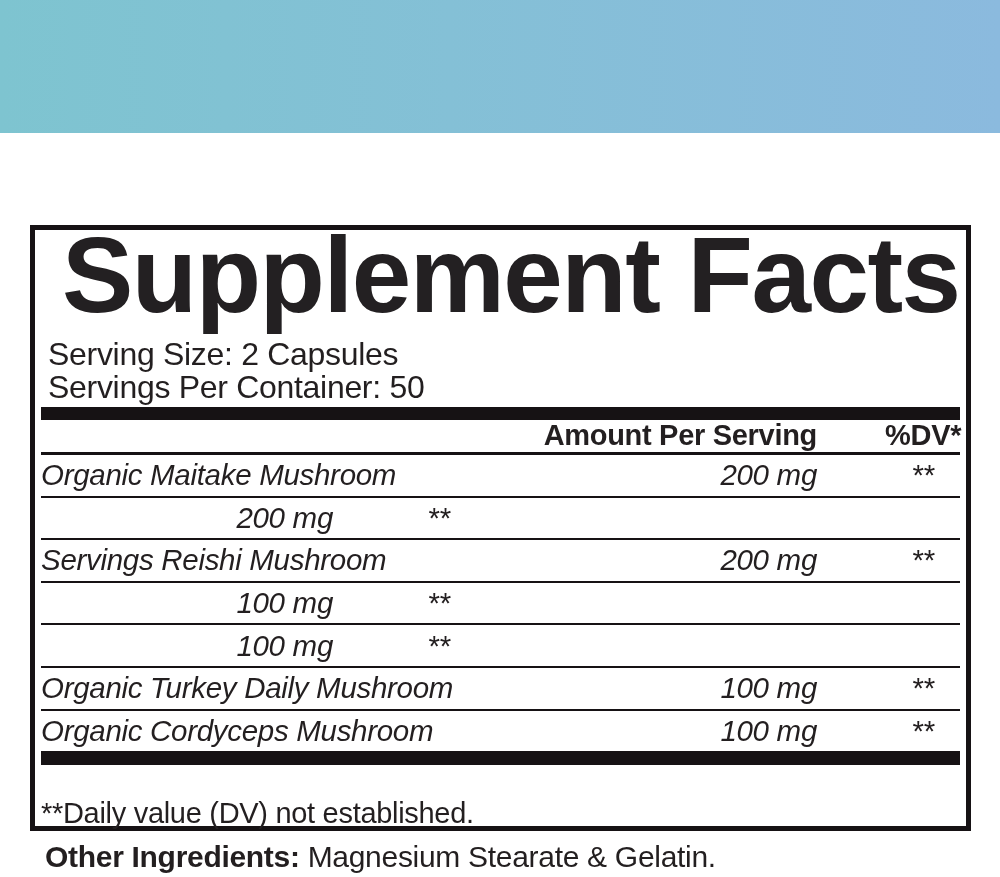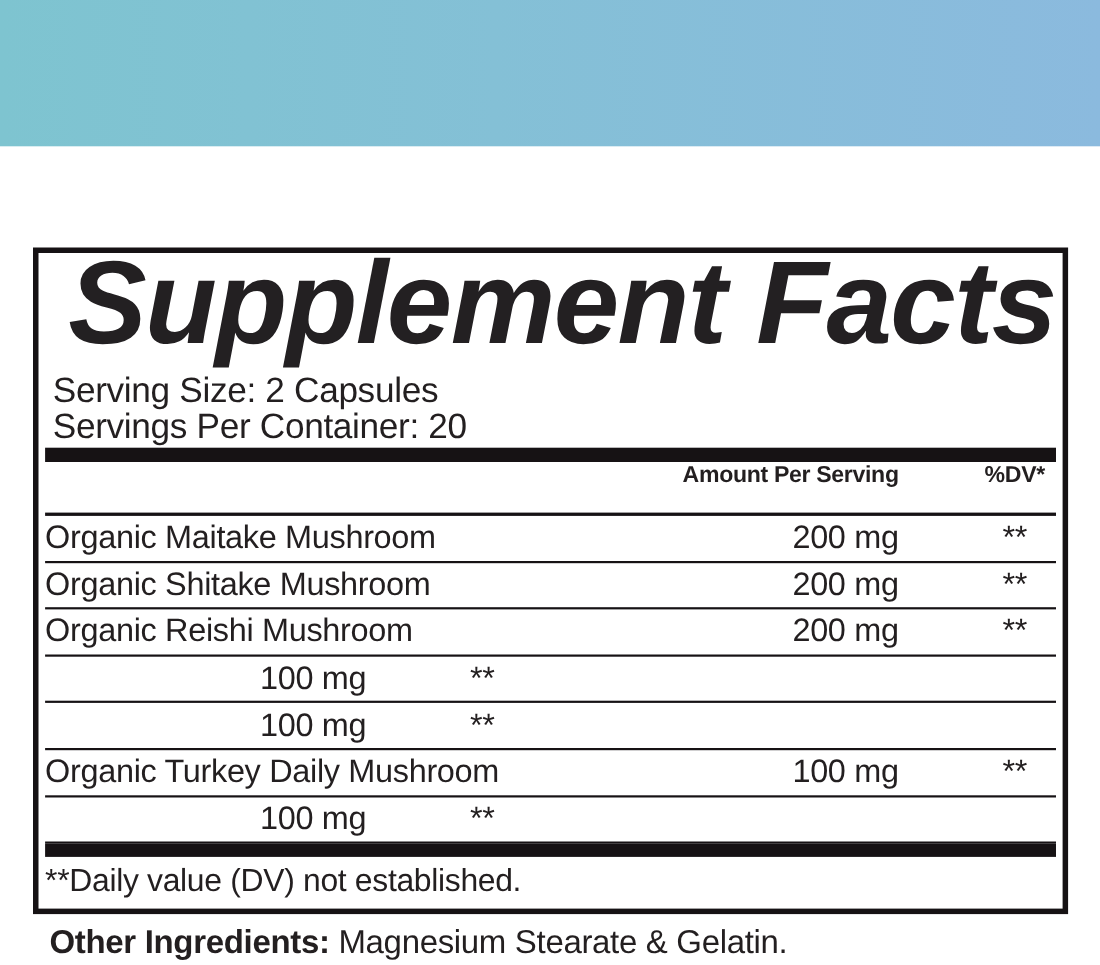--- a/index.html
+++ b/index.html
@@ -31,70 +31,71 @@
   }
 
   .title {
     font-size: 107px;
     font-weight: bold;
     letter-spacing: -1.5px;
     line-height: 1;
     margin: -8px 0 0 21px;
     white-space: nowrap;
     color: #232022;
-    font-style: italic;
   }
 
   .serving-block {
     margin: 9px 0 0 7px;
     font-size: 32px;
     line-height: 33px;
     letter-spacing: -0.3px;
   }
 
   .bar-thick {
     height: 13px;
     background: #161214;
     margin-top: 3px;
   }
 
   .hdr-row {
     display: flex;
-    align-items: flex-start;
-    height: 49px;
+    align-items: flex-end;
+    height: 35px;
     border-bottom: 3px solid #161214;
     font-weight: bold;
-    font-size: 21px;
+    font-size: 29px;
     letter-spacing: -0.3px;
   }
 
   .t-row {
     display: flex;
     align-items: center;
     height: 42.6px;
     border-bottom: 2.6px solid #161214;
     font-size: 29.5px;
     letter-spacing: -0.3px;
+    font-style: italic;
   }
   .t-row:last-child { border-bottom: none; }
 
   .c-name { flex: 1; padding-left: 0px; white-space: nowrap; }
   .c-amt  { width: 292px; text-align: right; white-space: nowrap; }
   .c-dv   { width: 143px; text-align: center; padding-left: 68px; white-space: nowrap; }
 
   .bar-bottom {
     height: 12px;
     background: #161214;
   }
 
   .footnote {
     font-size: 29px;
     letter-spacing: -0.3px;
     padding-top: 5px;
     line-height: 34px;
+    margin-top: 26px;
   }
 
   .other-line {
     position: absolute;
     left: 45px; top: 840px;
     font-size: 30px;
     letter-spacing: -0.3px;
     white-space: nowrap;
   }
   .other-line .lbl { font-weight: bold; }
@@ -105,60 +106,60 @@
 <div id="canvas">
 
   <div class="band"></div>
 
   <div class="panel">
 
     <div class="title">Supplement Facts</div>
 
     <div class="serving-block">
       <div>Serving Size: 2 Capsules</div>
-      <div>Servings Per Container: 20</div>
+      <div>Servings Per Container: 50</div>
     </div>
 
     <div class="bar-thick"></div>
 
     <div class="hdr-row">
       <div class="c-name"></div>
       <div class="c-amt">Amount Per Serving</div>
       <div class="c-dv">%DV*</div>
     </div>
 
     <div class="t-row">
       <div class="c-name">Organic Maitake Mushroom</div>
       <div class="c-amt">200 mg</div>
       <div class="c-dv">**</div>
     </div>
     <div class="t-row">
-      <div class="c-name">Organic Shitake Mushroom</div>
       <div class="c-amt">200 mg</div>
       <div class="c-dv">**</div>
     </div>
     <div class="t-row">
-      <div class="c-name">Organic Reishi Mushroom</div>
+      <div class="c-name">Servings Reishi Mushroom</div>
       <div class="c-amt">200 mg</div>
       <div class="c-dv">**</div>
     </div>
     <div class="t-row">
       <div class="c-amt">100 mg</div>
       <div class="c-dv">**</div>
     </div>
     <div class="t-row">
       <div class="c-amt">100 mg</div>
       <div class="c-dv">**</div>
     </div>
     <div class="t-row">
       <div class="c-name">Organic Turkey Daily Mushroom</div>
       <div class="c-amt">100 mg</div>
       <div class="c-dv">**</div>
     </div>
     <div class="t-row">
+      <div class="c-name">Organic Cordyceps Mushroom</div>
       <div class="c-amt">100 mg</div>
       <div class="c-dv">**</div>
     </div>
 
     <div class="bar-bottom"></div>
 
     <div class="footnote">**Daily value (DV) not established.</div>
 
   </div>
 

